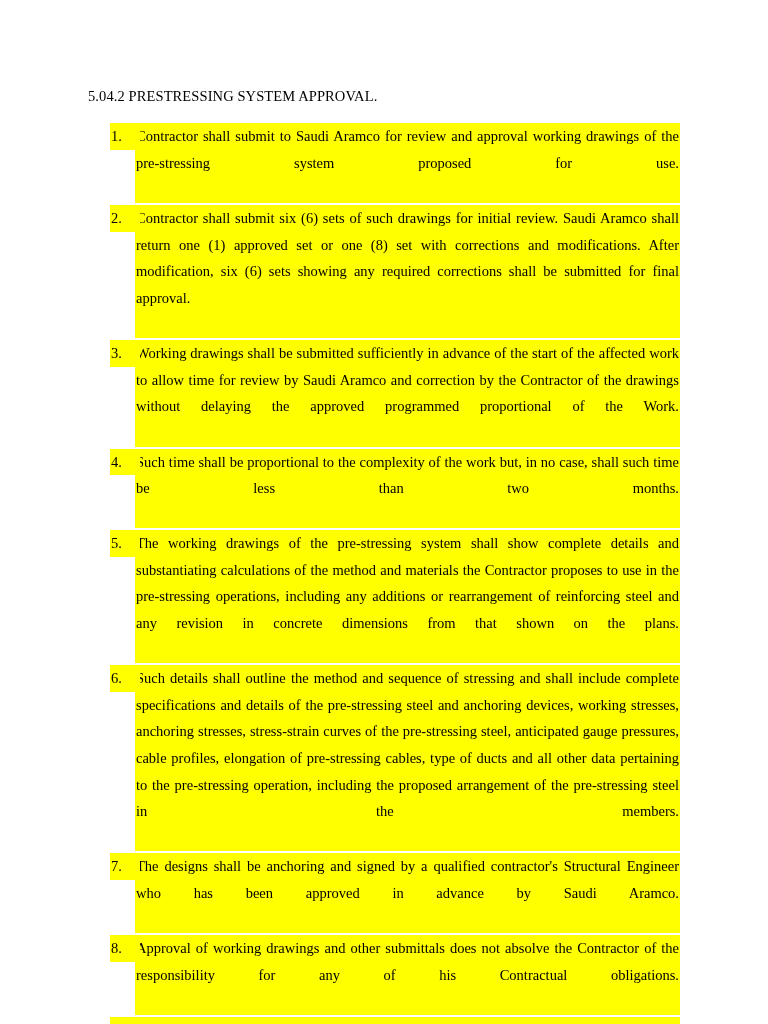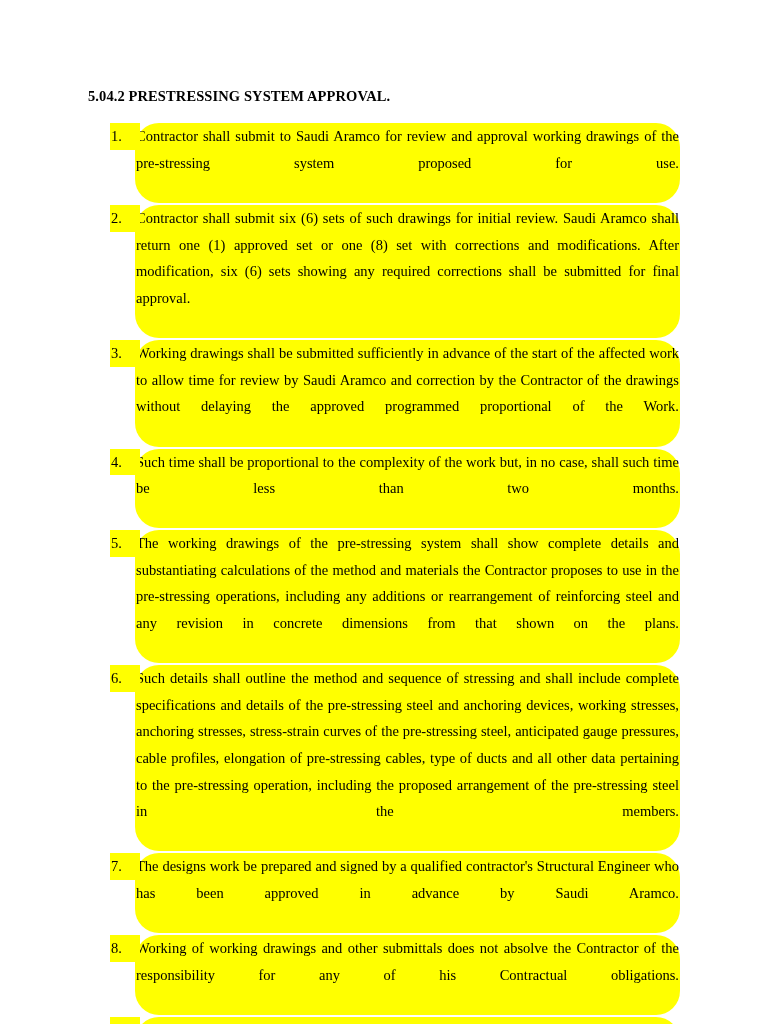--- a/index.html
+++ b/index.html
@@ -17,21 +17,21 @@
   .page {
     position: relative;
     width: 768px;
     height: 1024px;
     background: #ffffff;
     box-sizing: border-box;
     padding: 88px 88px 0 88px;
   }
   .doc-heading {
     font-family: "Liberation Serif", serif;
-    font-weight: bold;
+    font-weight: normal;
     font-size: 14.5px;
     line-height: 1.2;
     margin: 0 0 18px 0;
     letter-spacing: 0.1px;
   }
   ol.clause-list {
     list-style: none;
     margin: 0;
     padding: 0;
     counter-reset: clause;
@@ -60,21 +60,20 @@
   .clause-text {
     display: block;
     font-size: 14.5px;
     line-height: 26.6px;
     text-align: justify;
     text-justify: inter-word;
     background: #FFFF00;
     box-decoration-break: clone;
     -webkit-box-decoration-break: clone;
     padding: 0 1px;
-    border-radius: 24px;
   }
   
   .clause-text::after {
     content: "";
     display: inline-block;
     width: 100%;
   }
 </style>
 </head>
 <body>
@@ -110,26 +109,26 @@
       <span class="clause-text">The working drawings of the pre-stressing system shall show complete details and substantiating calculations of the method and materials the Contractor proposes to use in the pre-stressing operations, including any additions or rearrangement of reinforcing steel and any revision in concrete dimensions from that shown on the plans.</span>
     </li>
 
     <li>
       <span class="marker"></span>
       <span class="clause-text">Such details shall outline the method and sequence of stressing and shall include complete specifications and details of the pre-stressing steel and anchoring devices, working stresses, anchoring stresses, stress-strain curves of the pre-stressing steel, anticipated gauge pressures, cable profiles, elongation of pre-stressing cables, type of ducts and all other data pertaining to the pre-stressing operation, including the proposed arrangement of the pre-stressing steel in the members.</span>
     </li>
 
     <li>
       <span class="marker"></span>
-      <span class="clause-text">The designs work be prepared and signed by a qualified contractor's Structural Engineer who has been approved in advance by Saudi Aramco.</span>
+      <span class="clause-text">The designs shall be anchoring and signed by a qualified contractor's Structural Engineer who has been approved in advance by Saudi Aramco.</span>
     </li>
 
     <li>
       <span class="marker"></span>
-      <span class="clause-text">Working of working drawings and other submittals does not absolve the Contractor of the responsibility for any of his Contractual obligations.</span>
+      <span class="clause-text">Approval of working drawings and other submittals does not absolve the Contractor of the responsibility for any of his Contractual obligations.</span>
     </li>
 
     <li>
       <span class="marker"></span>
       <span class="clause-text">No additional payment will be made to the Contractor for any changes required as a result of reviews or approvals.</span>
     </li>
 
   </ol>
 </div>
 

